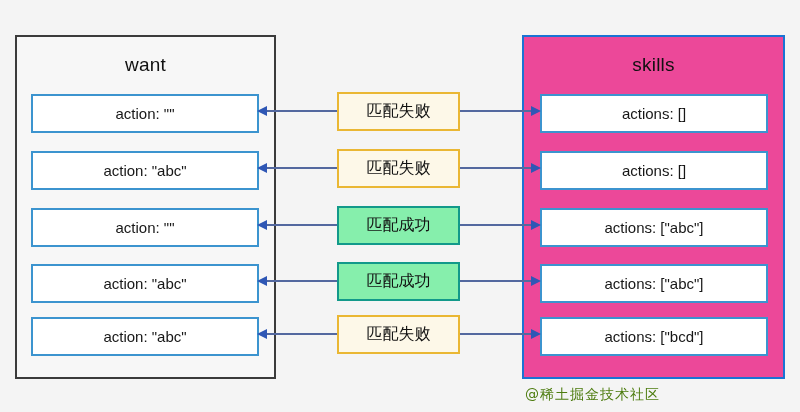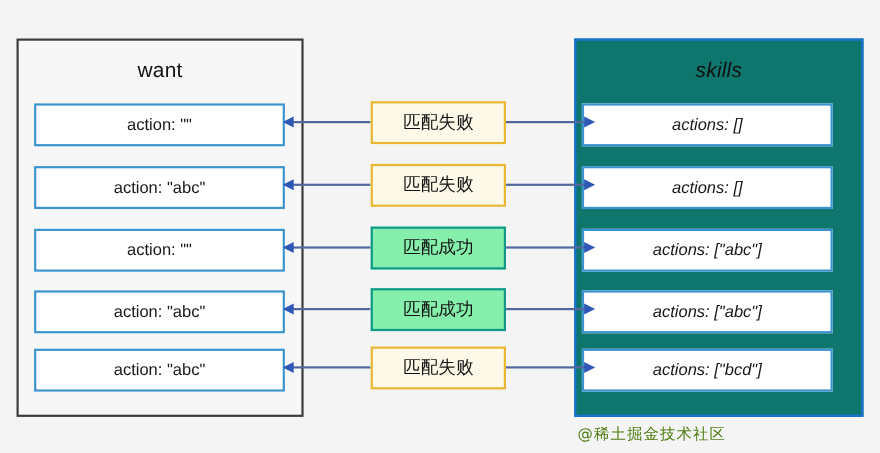--- a/index.html
+++ b/index.html
@@ -35,22 +35,21 @@
     height: 344px;
     border: 2px solid #3b3b3b;
     background: #f7f7f7;
   }
   #skills-panel {
     left: 522px;
     top: 35px;
     width: 263px;
     height: 344px;
     border: 2px solid #1a73d4;
-    background: #0f766e;
-    font-style: italic;
+    background: #ec4899;
   }
   .panel-title {
     position: absolute;
     left: 0;
     right: 0;
     top: 17px;
     text-align: center;
     font-size: 19px;
     color: #111111;
     line-height: 22px;
@@ -69,21 +68,21 @@
     justify-content: center;
     font-size: 15px;
     color: #171717;
     white-space: nowrap;
   }
   #want-panel .item-box {
     left: 14px;
     width: 228px;
   }
   #skills-panel .item-box {
-    left: 5px;
+    left: 16px;
     width: 228px;
   }
 
   
   .row-0 { top: 57px; }
   .row-1 { top: 114px; }
   .row-2 { top: 171px; }
   .row-3 { top: 227px; }
   .row-4 { top: 280px; }
 

